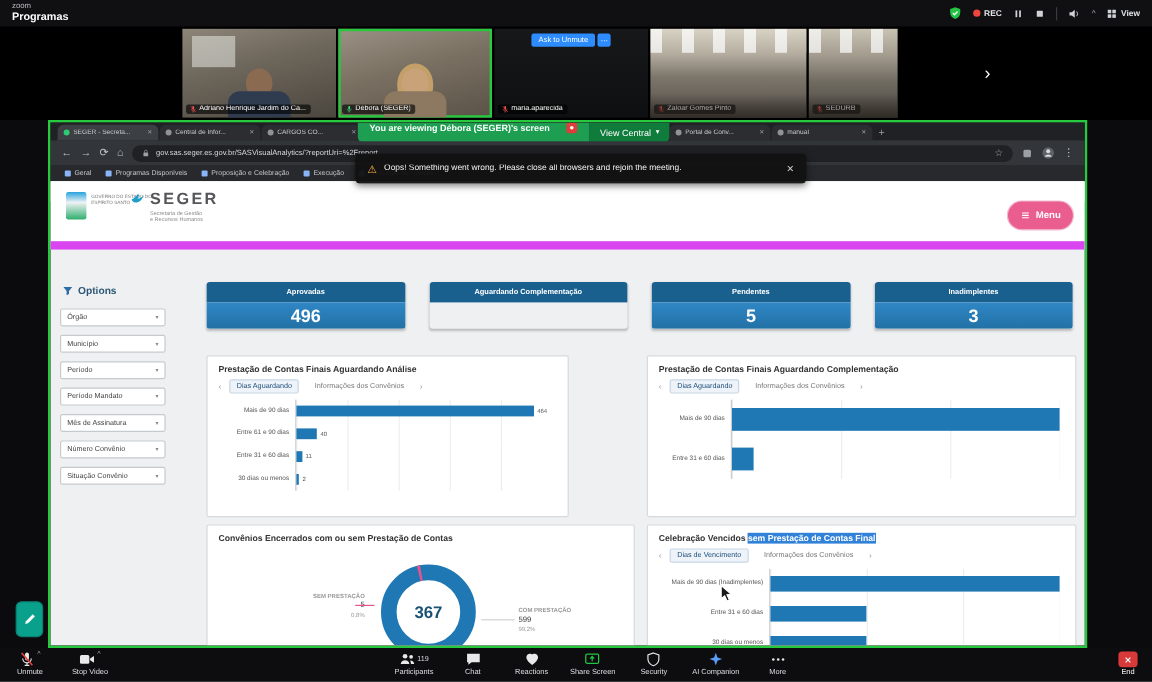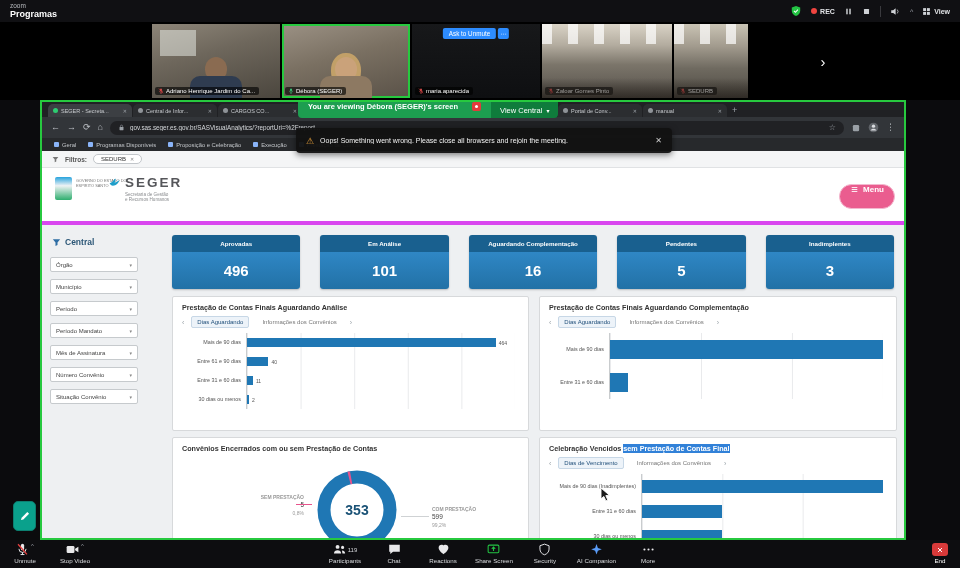--- a/index.html
+++ b/index.html
@@ -71,43 +71,43 @@
 .toast{position:absolute;left:254px;top:26px;width:376px;height:25px;background:rgba(18,18,18,.96);border-radius:4px;display:flex;align-items:center;gap:6px;padding:0 10px;z-index:40;box-shadow:0 2px 6px rgba(0,0,0,.5)}
 .toast .warn{color:#f3a83c;font-size:9px}
 .toast .txt{color:#f2f2f2;font-size:7px;flex:1;white-space:nowrap;overflow:hidden}
 .toast .cls{color:#cdcdcd;font-size:8px}
 
 .page{position:absolute;left:0;top:49px;width:862px;height:387px;background:#eef0f2;overflow:hidden}
 .chiprow{position:absolute;left:0;top:0;width:100%;height:17px;display:flex;align-items:center;gap:6px;padding:0 10px;background:#f4f5f6;border-bottom:1px solid #e0e2e4}
 .chiplbl{font-size:6.5px;font-weight:bold;color:#555}
 .chip{display:flex;align-items:center;gap:4px;background:#fff;border:1px solid #c2c6ca;border-radius:8px;padding:1px 7px;font-size:6px;color:#333}
 .chipx{font-size:5px;color:#888}
-.rheader{position:absolute;left:0;top:17px;width:100%;height:57px;background:#fff;border-bottom:4px solid #d946ef}
+.rheader{position:absolute;left:0;top:0;width:100%;height:57px;background:#fff;border-bottom:7px solid #d946ef}
 .gov{position:absolute;left:13px;top:9px;display:flex;gap:4px;align-items:flex-start}
 .flag{width:17px;height:23px;border-radius:2px;background:linear-gradient(180deg,#27a3dd 0%,#eef2f4 38%,#2eae6e 100%);flex:none}
 .govtext{width:60px;font-size:3.9px;color:#777;line-height:1.25;text-transform:uppercase;margin-top:2px}
 .brand{position:absolute;left:66px;top:8px;display:flex;gap:4px;align-items:flex-start}
 .brand-name{font-size:13.5px;font-weight:bold;color:#55565a;letter-spacing:2px;line-height:1}
 .brand-sub{font-size:4.6px;color:#8b8d90;line-height:1.3;white-space:pre-line;margin-top:2px}
 .banner{position:absolute;left:152px;top:9px;right:14px;height:39px;background:linear-gradient(90deg,#3c9ad6 0%,#1c6fae 45%,#1b6cab 100%);display:flex;align-items:center;justify-content:center;overflow:hidden}
 .banner::before{content:"";position:absolute;left:0;top:0;bottom:0;width:170px;background:repeating-linear-gradient(115deg,rgba(255,255,255,.22) 0 7px,rgba(255,255,255,0) 7px 16px)}
 .banner::after{content:"";position:absolute;right:0;top:0;bottom:0;width:120px;background:repeating-linear-gradient(115deg,rgba(255,255,255,.08) 0 7px,rgba(255,255,255,0) 7px 16px)}
 .banner-title{font-size:10.5px;font-weight:bold;color:#fff;z-index:1}
-.menu-btn{position:absolute;right:9px;top:16px;height:25px;padding:0 10px;border-radius:13px;background:#ea5d8f;border:1px solid #f3b9cf;display:flex;gap:4px;color:#fff;font-size:8px;font-weight:bold;z-index:2}
+.menu-btn{position:absolute;right:9px;top:16px;height:25px;padding:0 10px;border-radius:13px;background:#ea5d8f;border:1px solid #f3b9cf;display:flex;align-items:center;gap:4px;color:#fff;font-size:8px;font-weight:bold;z-index:2}
 .rbody{position:absolute;left:0;top:74px;width:100%;height:313px;overflow:hidden}
 .sidebar{position:absolute;left:8px;top:8px;width:112px}
 .sb-title{display:flex;align-items:center;gap:4px;font-size:8.5px;font-weight:bold;color:#2c5777;margin:4px 0 10px 2px}
 .fpill{width:88px;height:15px;background:#fff;border:1px solid #c6cacd;border-radius:2px;display:flex;align-items:center;justify-content:space-between;padding:0 5px;margin-bottom:7px;font-size:6px;color:#444}
 .fpill .car{font-size:5px;color:#888}
-.kpis{position:absolute;left:130px;top:10px;right:10px;height:54px;display:flex;gap:20px}
+.kpis{position:absolute;left:130px;top:10px;right:10px;height:39px;display:flex;gap:20px}
 .kpi{flex:1;border-radius:3px;overflow:hidden;box-shadow:0 1px 2px rgba(0,0,0,.22);display:flex;flex-direction:column}
 .kpi-h{height:17px;background:#19608f;color:#fff;font-size:6.2px;font-weight:bold;display:flex;align-items:center;justify-content:center;text-align:center;padding:0 2px}
 .kpi-v{flex:1;background:linear-gradient(180deg,#2f87c5,#2271a6);color:#fff;font-size:15px;font-weight:bold;display:flex;align-items:center;justify-content:center}
 .panel{position:absolute;background:#fff;border:1px solid #d7d9db;border-radius:2px;padding:6px 9px}
-.p1{left:130px;top:71px;width:357px;height:135px}
+.p1{left:130px;top:71px;width:302px;height:135px}
 .p2{left:497px;top:71px;width:358px;height:135px}
 .p3{left:130px;top:212px;width:357px;height:160px}
 .p4{left:497px;top:212px;width:358px;height:160px}
 .ptitle{font-size:7.2px;font-weight:bold;color:#333}
 .ptitle .hl{background:#3181d8;color:#fff}
 .ptabs{display:flex;align-items:center;gap:7px;margin-top:4px;font-size:6px;color:#777}
 .ptab{padding:2px 5px;border:1px solid transparent}
 .ptab.on{color:#1f4e79;background:#edf3f9;border-color:#c7d7e6;border-radius:2px}
 .pchev{color:#99a2a8;font-size:7px}
 .chart{margin-top:5px}
@@ -424,21 +424,21 @@
         </div>
 
         <div class="rbody">
           <div class="sidebar">
             <div class="sb-title">
               <span class="icw" style="width: 9px; height: 9px; color: rgb(46, 109, 164);">
                   <svg class="i" viewBox="0 0 16 16" fill="currentColor">
                     <path d="M1.5 2h13L9.8 8v4.6l-3.6 1.8V8z"></path>
                   </svg>
                 </span>
-              <span>Central</span>
+              <span>Options</span>
             </div>
             <div id="pills">
                 <div class="fpill">
                   <span>Órgão</span>
                   <span class="car">▾</span>
                 </div>
                 <div class="fpill">
                   <span>Município</span>
                   <span class="car">▾</span>
                 </div>
@@ -463,26 +463,21 @@
                   <span class="car">▾</span>
                 </div>
               </div>
           </div>
           <div class="kpis" id="kpis">
               <div class="kpi">
                 <div class="kpi-h">Aprovadas</div>
                 <div class="kpi-v">496</div>
               </div>
               <div class="kpi">
-                <div class="kpi-h">Em Análise</div>
-                <div class="kpi-v">101</div>
-              </div>
-              <div class="kpi">
                 <div class="kpi-h">Aguardando Complementação</div>
-                <div class="kpi-v">16</div>
               </div>
               <div class="kpi">
                 <div class="kpi-h">Pendentes</div>
                 <div class="kpi-v">5</div>
               </div>
               <div class="kpi">
                 <div class="kpi-h">Inadimplentes</div>
                 <div class="kpi-v">3</div>
               </div>
             </div>
@@ -549,21 +544,21 @@
               </div>
             </div>
           <div class="panel p3">
               <div class="ptitle">Convênios Encerrados com ou sem Prestação de Contas</div>
               <div class="chart">
                 <div class="donut-wrap">
                   <svg class="donut" width="84" height="84" viewBox="0 0 84 84">
                     <circle cx="42" cy="42" r="33" fill="none" stroke="#1f77b4" stroke-width="13"></circle>
                     <circle cx="42" cy="42" r="33" fill="none" stroke="#e8538c" stroke-width="13" stroke-dasharray="2.2 207.3" transform="rotate(-104 42 42)"></circle>
                   </svg>
-                  <div class="dcenter">353</div>
+                  <div class="dcenter">367</div>
                   <div class="dlab dlab-left">
                     <div class="dl1">SEM PRESTAÇÃO</div>
                     <div class="dl2">5</div>
                     <div class="dl3">0,8%</div>
                   </div>
                   <div class="dlab dlab-right">
                     <div class="dl1">COM PRESTAÇÃO</div>
                     <div class="dl2">599</div>
                     <div class="dl3">99,2%</div>
                   </div>

